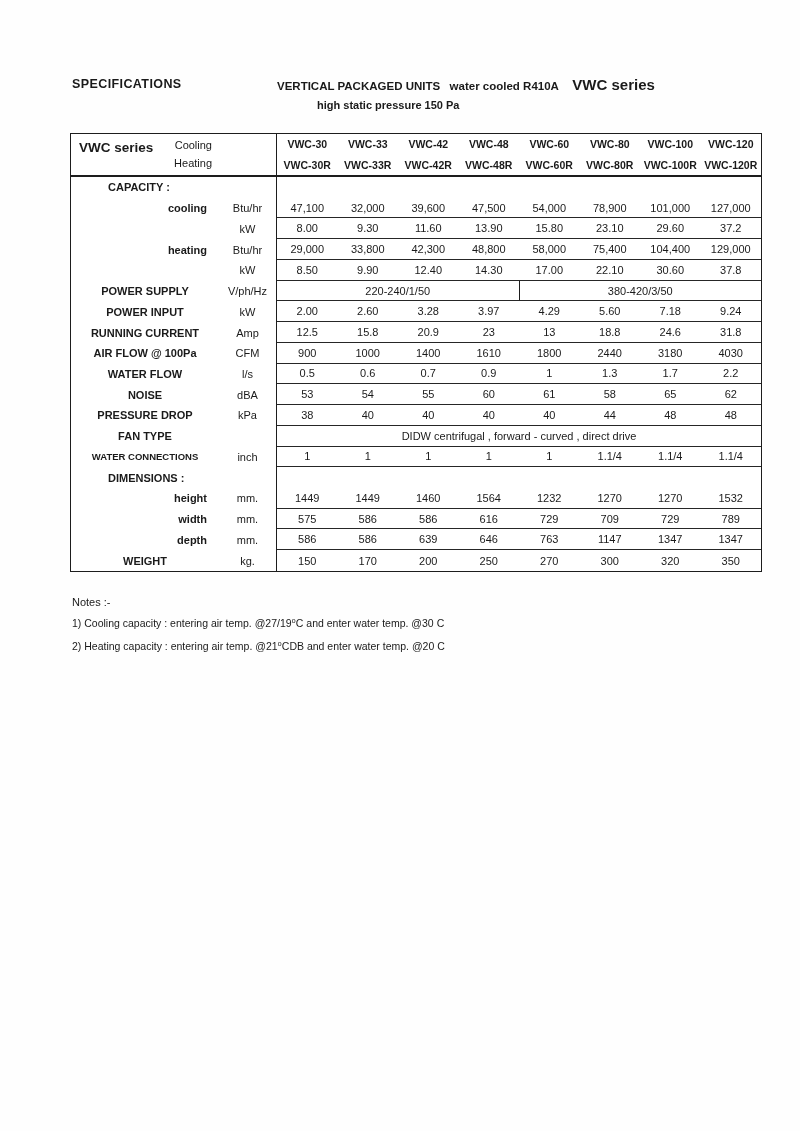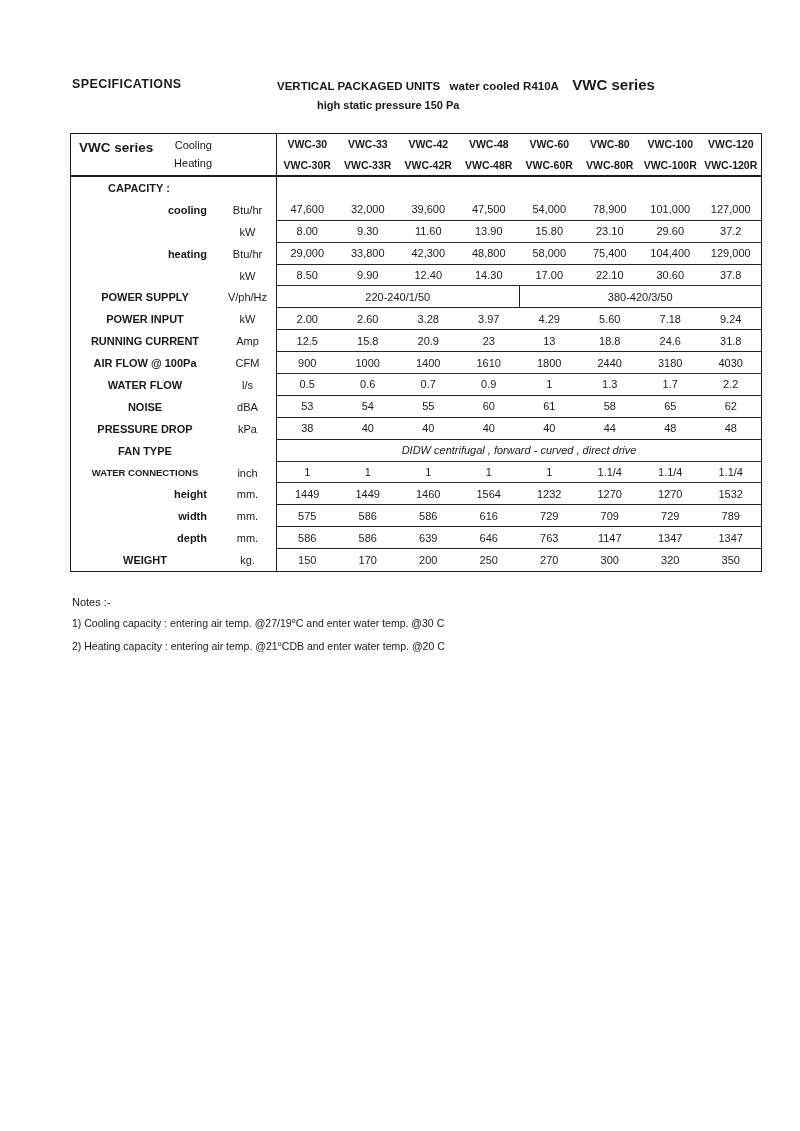--- a/index.html
+++ b/index.html
@@ -33,21 +33,21 @@
          justify-content:center; white-space:nowrap; }
   .lbl.right { justify-content:flex-end; padding-right:12px; }
   .lbl.left  { justify-content:flex-start; padding-left:37px; }
   .lbl.small { font-size:9.5px; }
   .unit { flex:none; width:57px; font-size:11px; display:flex; align-items:center; justify-content:center; }
   .data { flex:1; border-left:1.6px solid #1d1d1d; display:flex; }
   .cell { flex:1; display:flex; align-items:center; justify-content:center; font-size:11px;
           border-bottom:1.8px solid #262626; white-space:nowrap; }
   .cell.span4 { flex:4; }
   .cell.div { border-left:1.6px solid #1d1d1d; }
-  .cell.full { flex:8;font-style:italic; }
+  .cell.full { flex:8; }
   .trow.last .cell { border-bottom:none; }
 
   
   .notes { position:absolute; left:72px; top:596px; font-size:10.5px; }
   .notes-title { font-size:11px; margin-bottom:9px; }
   .note-item { margin-bottom:10.5px; }
 </style>
 </head>
 <body>
 
@@ -97,21 +97,21 @@
       <div class="trow">
         <div class="lbl left">CAPACITY :</div>
         <div class="unit"></div>
         <div class="data"></div>
       </div>
 
       <div class="trow">
         <div class="lbl right">cooling</div>
         <div class="unit">Btu/hr</div>
         <div class="data">
-          <div class="cell">47,600</div>
+          <div class="cell">47,100</div>
           <div class="cell">32,000</div>
           <div class="cell">39,600</div>
           <div class="cell">47,500</div>
           <div class="cell">54,000</div>
           <div class="cell">78,900</div>
           <div class="cell">101,000</div>
           <div class="cell">127,000</div>
         </div>
       </div>
 
@@ -275,20 +275,25 @@
           <div class="cell">1</div>
           <div class="cell">1</div>
           <div class="cell">1</div>
           <div class="cell">1</div>
           <div class="cell">1.1/4</div>
           <div class="cell">1.1/4</div>
           <div class="cell">1.1/4</div>
         </div>
       </div>
 
+      <div class="trow">
+        <div class="lbl left">DIMENSIONS :</div>
+        <div class="unit"></div>
+        <div class="data"></div>
+      </div>
 
       <div class="trow">
         <div class="lbl right">height</div>
         <div class="unit">mm.</div>
         <div class="data">
           <div class="cell">1449</div>
           <div class="cell">1449</div>
           <div class="cell">1460</div>
           <div class="cell">1564</div>
           <div class="cell">1232</div>

